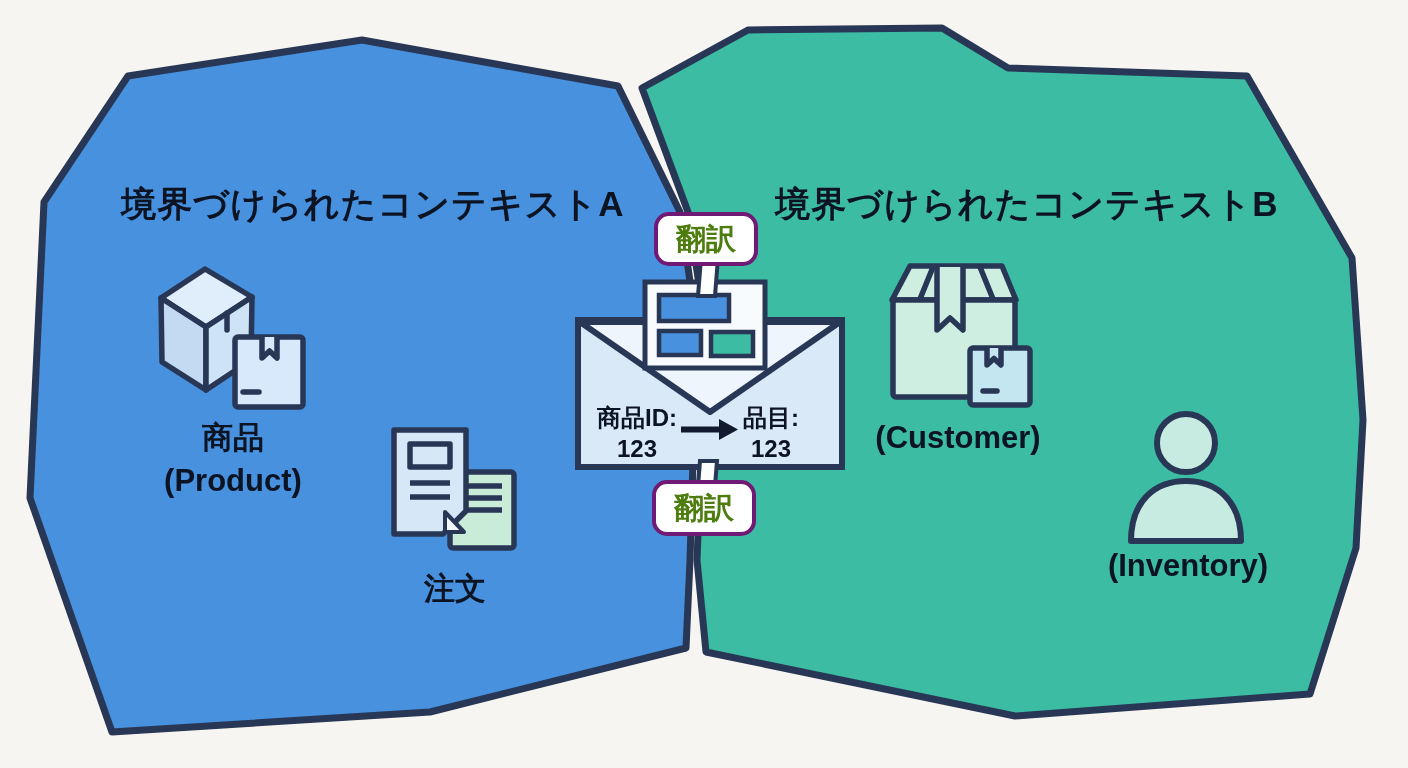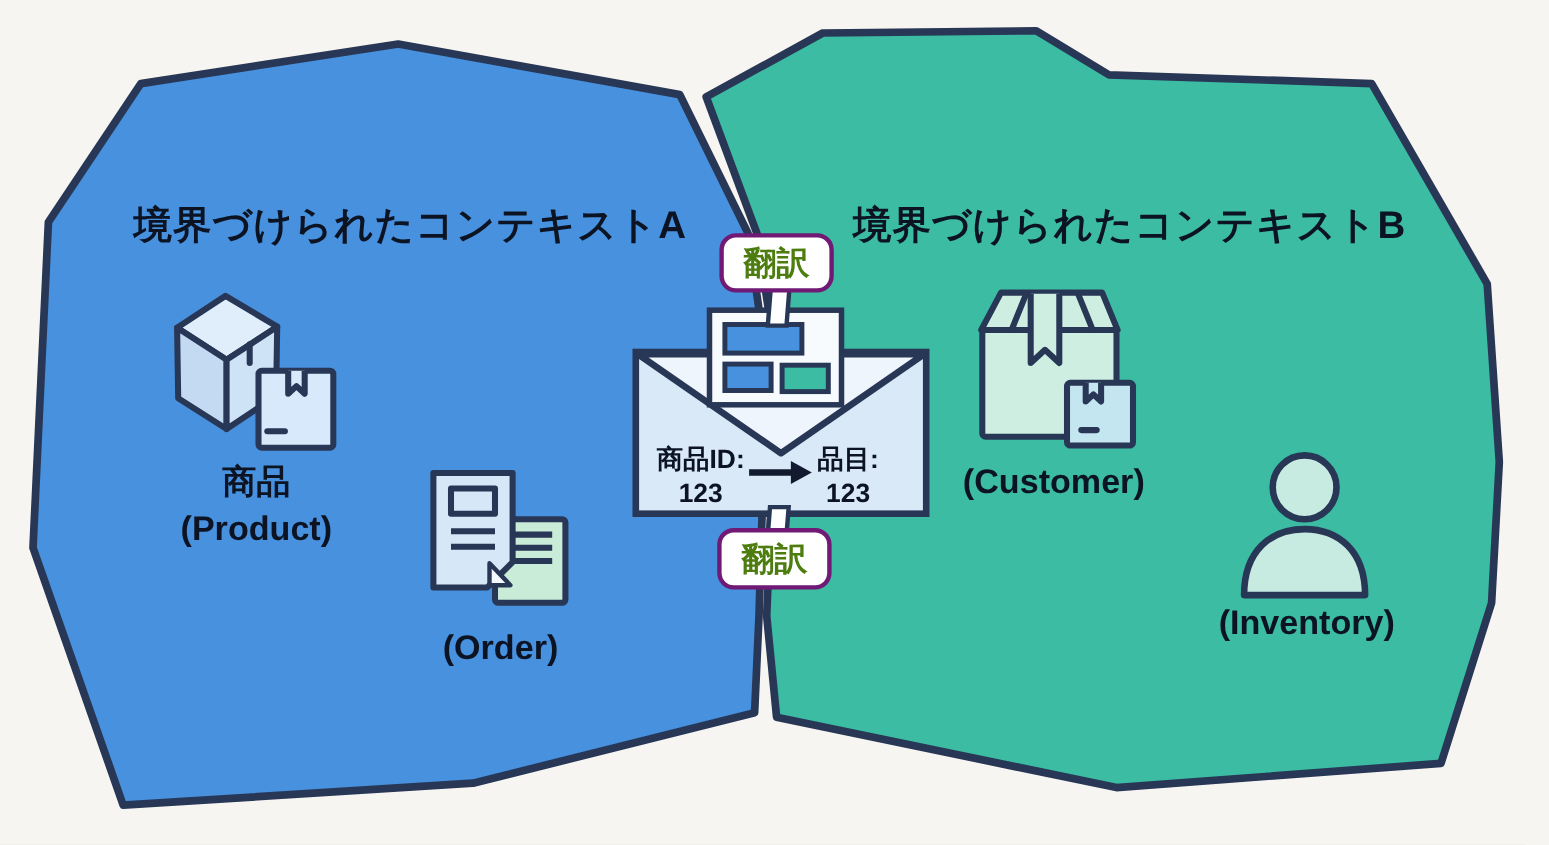--- a/index.html
+++ b/index.html
@@ -88,21 +88,21 @@
   </svg>
 
   <div class="t title" style="left:95px;top:181px;width:556px;">境界づけられたコンテキストA</div>
   <div class="t title" style="left:749px;top:181px;width:556px;text-align:center;">境界づけられたコンテキストB</div>
 
   <div class="t item-label" style="left:108px;top:417px;width:250px;">
     <span>商品</span>
     <span>(Product)</span>
   </div>
   <div class="t item-label" style="left:330px;top:568px;width:250px;">
-    <span>(Order)</span>
+    <span>注文</span>
   </div>
 
   <div class="t item-label" style="left:833px;top:417px;width:250px;">
     <span>(Customer)</span>
   </div>
   <div class="t item-label" style="left:1062px;top:545px;width:252px;">
     <span>(Inventory)</span>
   </div>
 
   <div class="badge" style="left:654px;top:212px;width:104px;height:54px;">翻訳</div>

